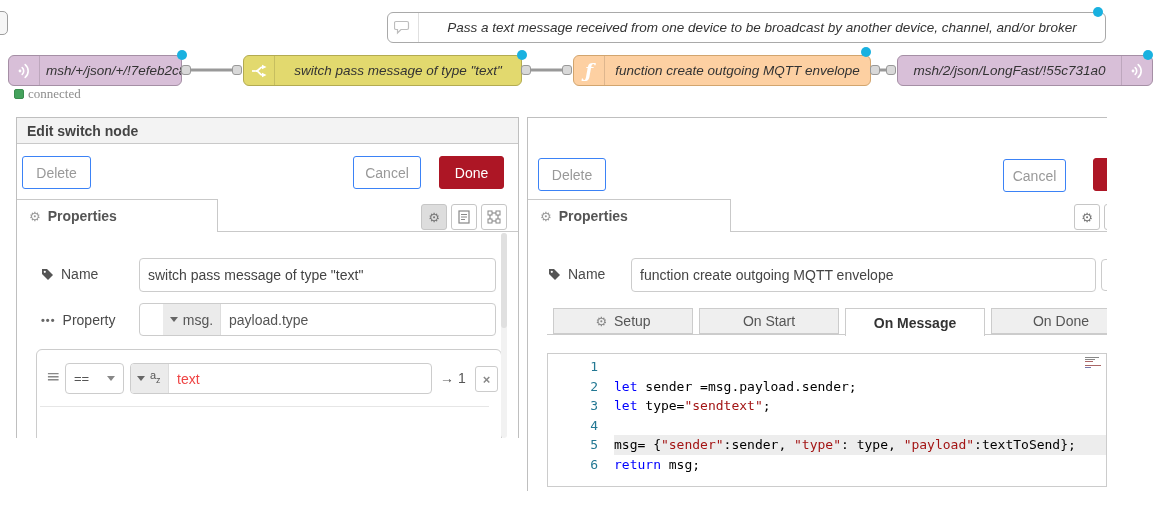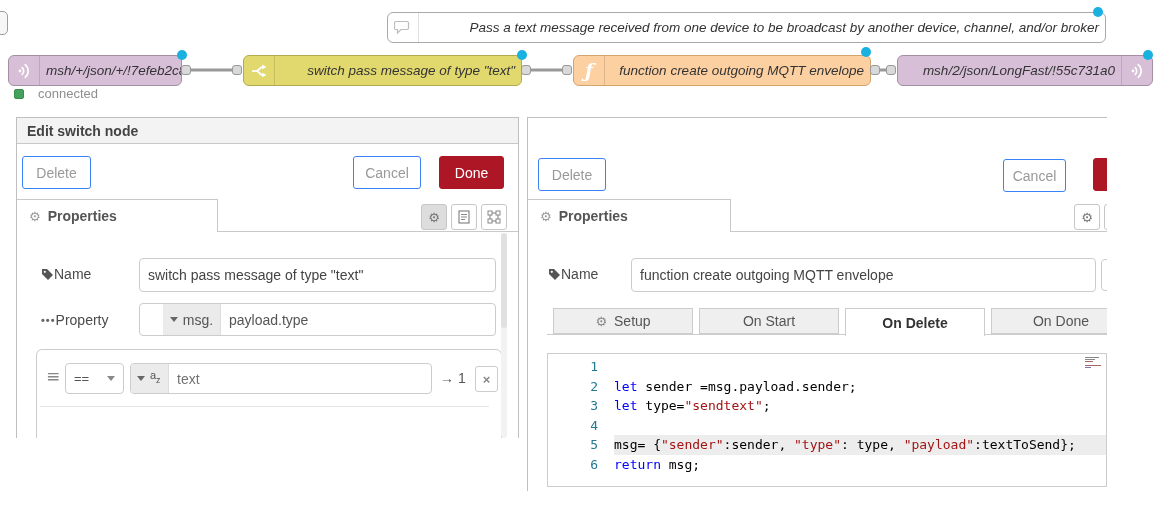--- a/index.html
+++ b/index.html
@@ -6,46 +6,46 @@
   body{width:1165px;height:522px;background:#fff;font-family:"Liberation Sans",sans-serif;overflow:hidden;position:relative;}
   .uicon{font-family:"DejaVu Sans",sans-serif;}
 
   
   .flow{position:absolute;left:0;top:0;width:1165px;height:112px;}
   .flow svg.wires{position:absolute;left:0;top:0;}
   .node{position:absolute;height:31px;border-radius:6px;border:1px solid;display:flex;align-items:center;box-sizing:border-box;font-size:13.5px;color:#333;}
   .node .iconbox{width:30px;align-self:stretch;display:flex;align-items:center;justify-content:center;flex:none;}
   .node .iconbox.l{border-right:1px solid rgba(0,0,0,0.12);}
   .node .iconbox.r{border-left:1px solid rgba(0,0,0,0.12);}
-  .node .nlabel{flex:1;text-align:right;padding:0 6px;white-space:nowrap;overflow:hidden;font-style:italic;}
+  .node .nlabel{flex:1;text-align:center;padding:0 6px;white-space:nowrap;overflow:hidden;font-style:italic;}
   .italic{font-style:italic;}
   .n-comment{background:#fff;border-color:#a9a9a9;}
   .n-mqtt{background:#d8bfd8;border-color:#a58fa5;}
   .n-switch{background:#e2d96e;border-color:#b3ab51;}
   .n-func{background:#fdd0a2;border-color:#d2a56e;}
   .fx-glyph{font-family:"DejaVu Serif",serif;font-style:italic;font-weight:bold;font-size:19px;color:#fff;line-height:1;}
   .port{position:absolute;width:10px;height:10px;background:#d9d9d9;border:1px solid #999;border-radius:3px;box-sizing:border-box;}
   .chdot{position:absolute;width:10px;height:10px;border-radius:50%;background:#19b1e0;}
-  .status{position:absolute;left:14px;top:86px;display:flex;align-items:center;gap:14px;font-size:13px;color:#8d8d8d;}
+  .status{position:absolute;left:14px;top:86px;display:flex;align-items:center;gap:4px;font-size:13px;color:#8d8d8d;font-family:Liberation Serif, serif;}
   .status .sq{width:10px;height:10px;border-radius:2px;background:#44a25c;border:1px solid #3a8d4f;box-sizing:border-box;}
   .partial-node{position:absolute;left:-30px;top:11px;width:38px;height:24px;border:1px solid #9e9e9e;border-radius:5px;background:#f6f6f6;box-sizing:border-box;}
 
   
   .panel{position:absolute;background:#fff;border:1px solid #bfbfbf;border-bottom:none;box-sizing:content-box;overflow:hidden;}
   .left-panel{left:16px;top:117px;width:501px;height:320px;}
   .right-panel{left:527px;top:117px;width:579px;height:373px;border-right:none;}
   .titlebar{position:absolute;left:0;top:0;right:0;height:26px;background:#f3f3f3;border-bottom:1px solid #c9c9c9;display:flex;align-items:center;padding-left:10px;font-size:14px;font-weight:bold;color:#444;box-sizing:border-box;}
   .btn{position:absolute;height:33px;border:1px solid #3b82f6;border-radius:3px;background:#fff;color:#999;font-size:14px;display:flex;align-items:center;justify-content:center;box-sizing:border-box;cursor:pointer;}
   .btn-done{background:#AD1625;border-color:#AD1625;color:#fff;}
   .tabrow{position:absolute;left:0;top:81px;right:0;height:33px;border-bottom:1px solid #c9c9c9;box-sizing:border-box;}
   .tab-props{position:absolute;left:-1px;top:0;width:202px;height:33px;background:#fff;border:1px solid #c9c9c9;border-bottom:none;box-sizing:border-box;display:flex;align-items:center;gap:7px;padding-left:12px;font-size:14px;font-weight:bold;color:#555;}
   .tab-props .uicon{color:#999;font-weight:normal;font-size:13px;}
   .mini-btn{position:absolute;top:5px;width:26px;height:26px;border:1px solid #c6c6c6;border-radius:3px;background:#fff;display:flex;align-items:center;justify-content:center;color:#777;font-size:13px;box-sizing:border-box;}
   .mini-btn.active{background:#ddd;}
-  .rowlabel{position:absolute;display:flex;align-items:center;font-size:14px;color:#4a4a4a;}
+  .rowlabel{position:absolute;display:flex;align-items:center;gap:7px;font-size:14px;color:#4a4a4a;}
   .tfield{position:absolute;height:34px;border:1px solid #ccc;border-radius:4px;box-sizing:border-box;font-size:14px;color:#444;background:#fff;}
   input.tfield{padding:0 8px;outline:none;font-family:"Liberation Sans",sans-serif;}
   .composite{display:flex;align-items:stretch;overflow:hidden;}
   .seg{background:#ebebeb;border-right:1px solid #ddd;display:flex;align-items:center;justify-content:center;gap:5px;color:#555;flex:none;}
   .fval{display:flex;align-items:center;padding-left:8px;color:#555;}
   .caret{width:0;height:0;border-left:4px solid transparent;border-right:4px solid transparent;border-top:5px solid #666;}
   .chev{width:0;height:0;border-left:4px solid transparent;border-right:4px solid transparent;border-top:5px solid #888;}
   .ellipsis-i{font-weight:bold;color:#666;letter-spacing:1px;font-size:11px;}
   .az{position:relative;width:12px;height:16px;font-size:11px;color:#555;}
   .az .a{position:absolute;left:0;top:-2px;}
@@ -222,21 +222,21 @@
       <span class="chev"></span>
     </div>
     <div class="tfield composite valfield">
       <div class="seg" style="width:37px;">
         <span class="caret"></span>
         <span class="az">
             <span class="a">a</span>
             <span class="z">z</span>
           </span>
       </div>
-      <div class="fval" style="color:#737373;">text</div>
+      <div class="fval" style="color:#ef4444;">text</div>
     </div>
     <div class="outlbl">→ 1</div>
     <div class="xbtn">×</div>
     <div class="rule-divider"></div>
   </div>
 
   <div class="scrolltrack">
       <div class="scrollthumb"></div>
     </div>
 </section>
@@ -270,21 +270,21 @@
 
   <div class="func-tabs">
       <div class="func-tab">
         <span class="uicon tab-gear">⚙</span>
         <span>Setup</span>
       </div>
       <div class="func-tab">
         <span>On Start</span>
       </div>
       <div class="func-tab active">
-        <span>On Delete</span>
+        <span>On Message</span>
       </div>
       <div class="func-tab">
         <span>On Done</span>
       </div>
     </div>
   <div class="tabs-underline"></div>
 
   <div class="code-editor">
     <div class="code-lines">
         <div class="code-row"><span class="gutter">1</span></div>

